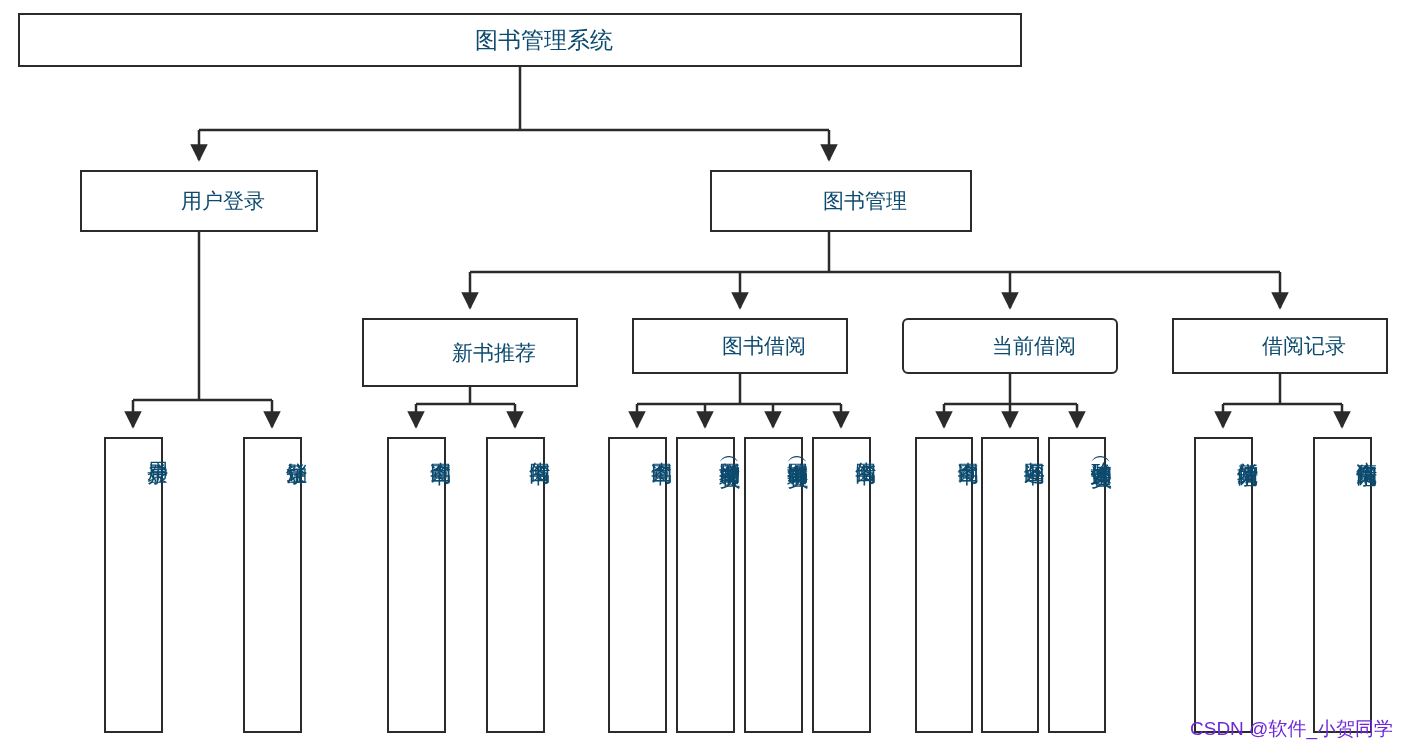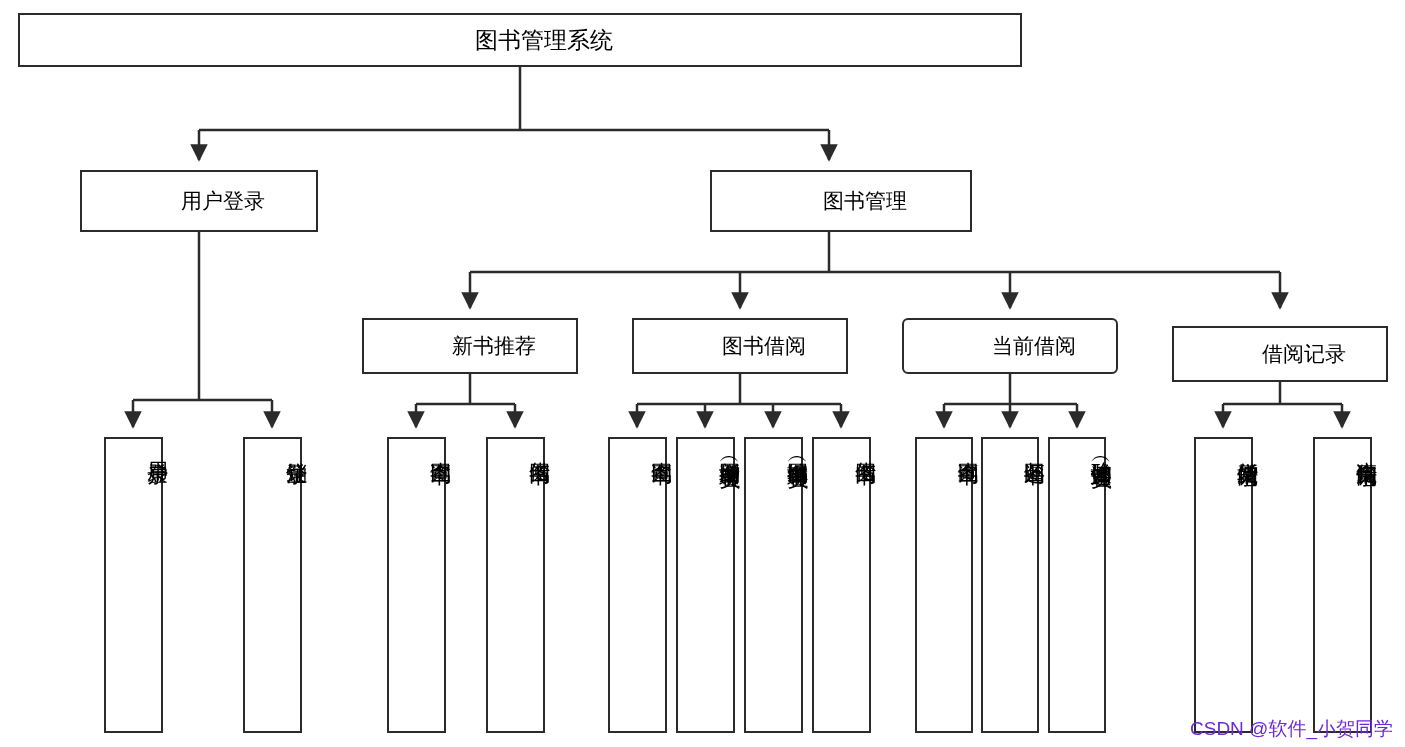--- a/index.html
+++ b/index.html
@@ -21,21 +21,21 @@
     top: 0;
     width: 1405px;
     height: 747px;
     pointer-events: none;
   }
   .node {
     position: absolute;
     box-sizing: border-box;
     border: 2.5px solid #2b2b2b;
     background: #ffffff;
-    color: #000000;
+    color: #0c4a6e;
     display: flex;
     align-items: center;
     justify-content: center;
     text-align: right;
     z-index: 2;
     padding-left: 48px;
   }
   .node.root {
     font-size: 23px;
   }
@@ -127,30 +127,30 @@
     <span>图书管理系统</span>
   </div>
 
   <div class="node lvl1" style="left:80px;top:170px;width:238px;height:62px;">
     <span>用户登录</span>
   </div>
   <div class="node lvl1" style="left:710px;top:170px;width:262px;height:62px;">
     <span>图书管理</span>
   </div>
 
-  <div class="node lvl2" style="left:362px;top:318px;width:216px;height:56px;">
+  <div class="node lvl2" style="left:362px;top:318px;width:216px;height:69px;">
     <span>新书推荐</span>
   </div>
   <div class="node lvl2" style="left:632px;top:318px;width:216px;height:56px;">
     <span>图书借阅</span>
   </div>
   <div class="node lvl2" style="left:902px;top:318px;width:216px;height:56px;border-radius:6px;">
     <span>当前借阅</span>
   </div>
-  <div class="node lvl2" style="left:1172px;top:318px;width:216px;height:56px;margin-top:8px;">
+  <div class="node lvl2" style="left:1172px;top:318px;width:216px;height:56px;">
     <span>借阅记录</span>
   </div>
 
   <div class="node leaf" style="left:104px;top:437px;width:59px;height:296px;">
     <span class="vtext">用户登录</span>
   </div>
   <div class="node leaf" style="left:243px;top:437px;width:59px;height:296px;">
     <span class="vtext">注销登录</span>
   </div>
 

